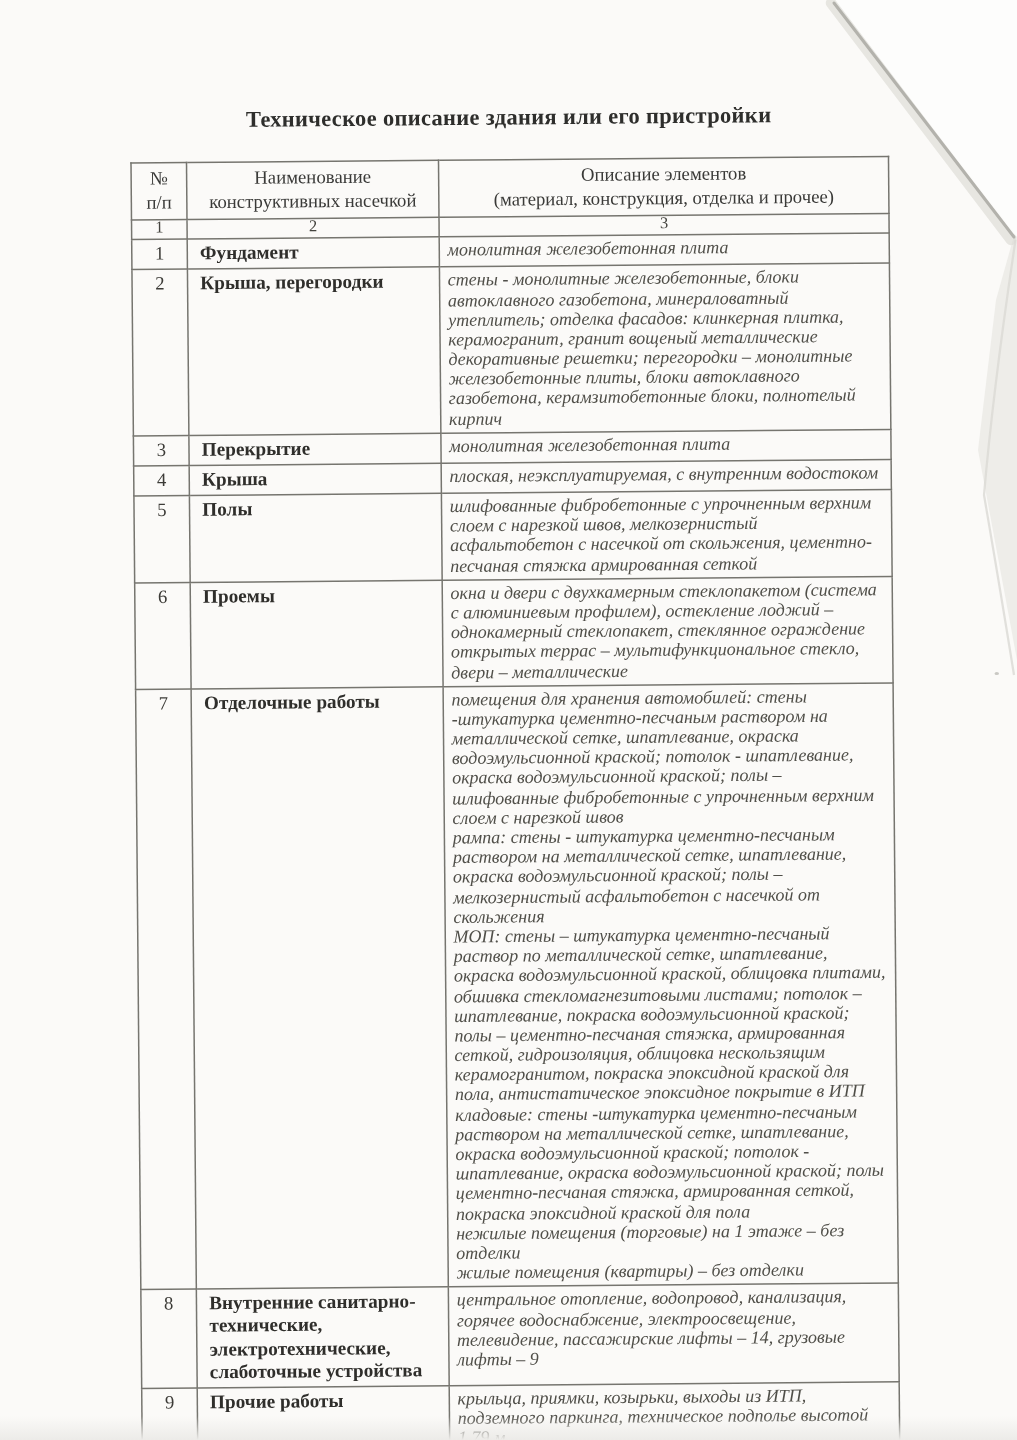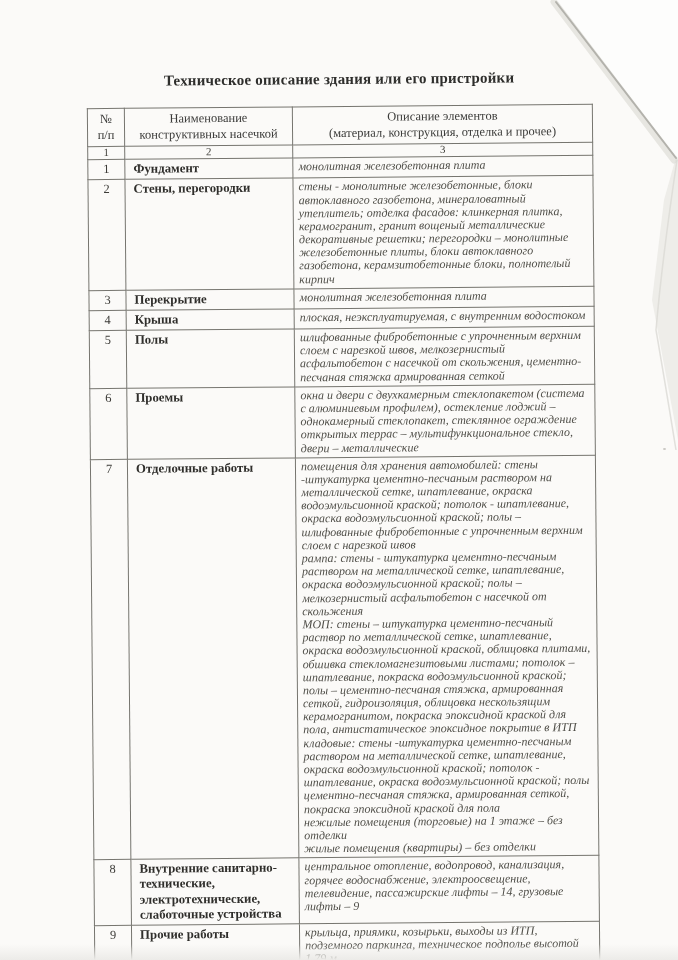--- a/index.html
+++ b/index.html
@@ -148,21 +148,21 @@
           <td>3</td>
         </tr>
 
         <tr>
           <td class="cell-num">1</td>
           <td class="cell-name">Фундамент</td>
           <td class="cell-desc">монолитная железобетонная плита</td>
         </tr>
         <tr>
           <td class="cell-num">2</td>
-          <td class="cell-name">Стены, перегородки</td>
+          <td class="cell-name">Крыша, перегородки</td>
           <td class="cell-desc">стены - монолитные железобетонные, блоки автоклавного газобетона, минераловатный утеплитель; отделка фасадов: клинкерная плитка, керамогранит, гранит вощеный металлические декоративные решетки; перегородки – монолитные железобетонные плиты, блоки автоклавного газобетона, керамзитобетонные блоки, полнотелый кирпич</td>
         </tr>
         <tr>
           <td class="cell-num">3</td>
           <td class="cell-name">Перекрытие</td>
           <td class="cell-desc">монолитная железобетонная плита</td>
         </tr>
         <tr>
           <td class="cell-num">4</td>
           <td class="cell-name">Крыша</td>

